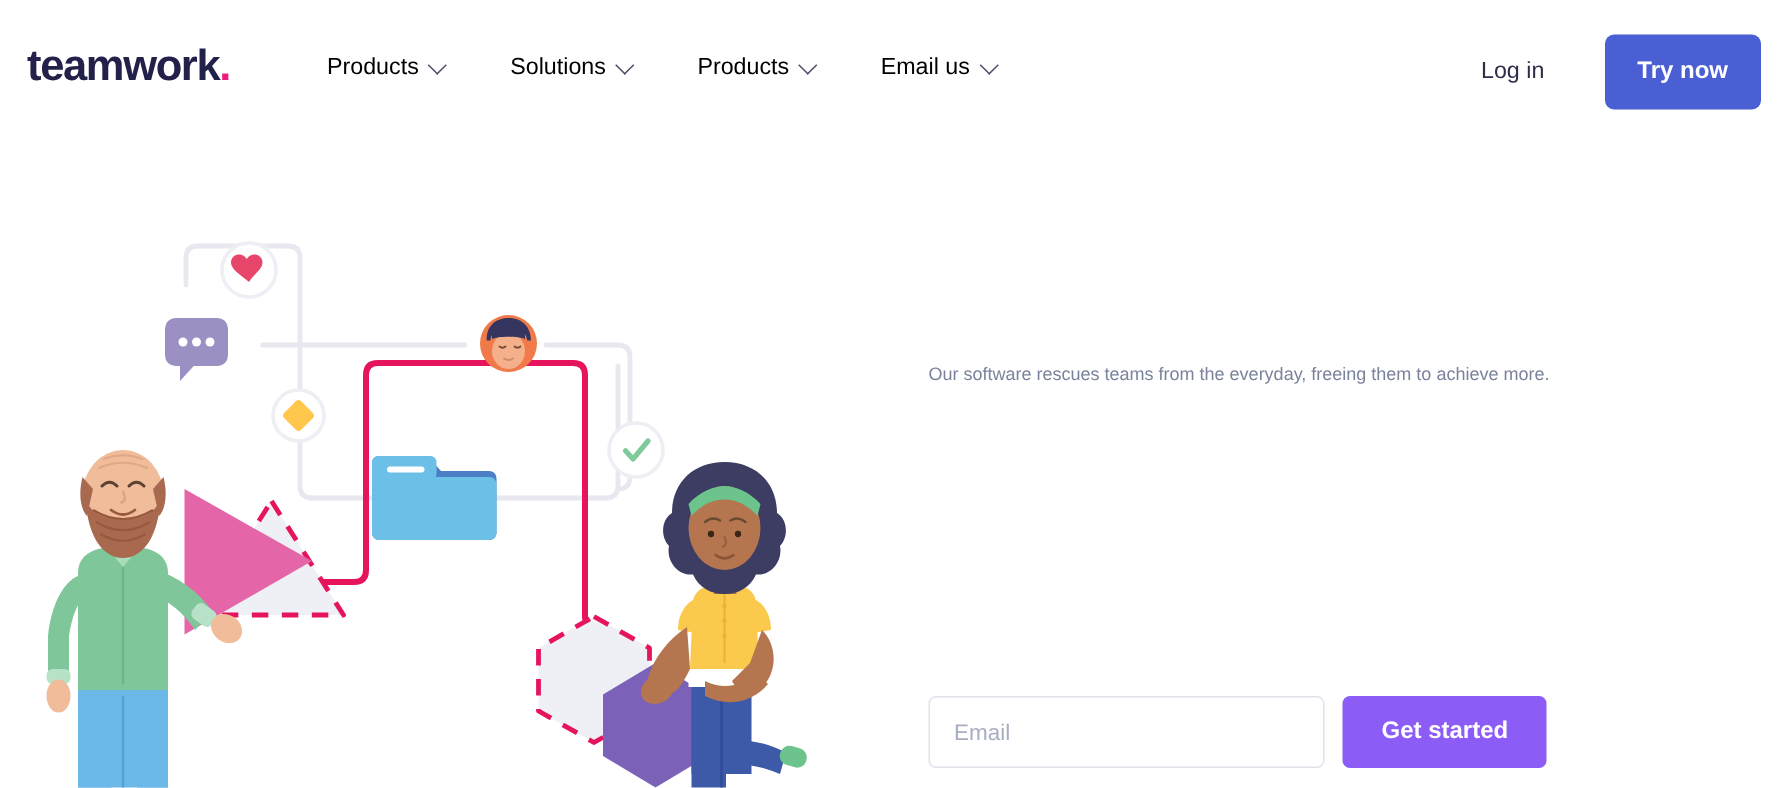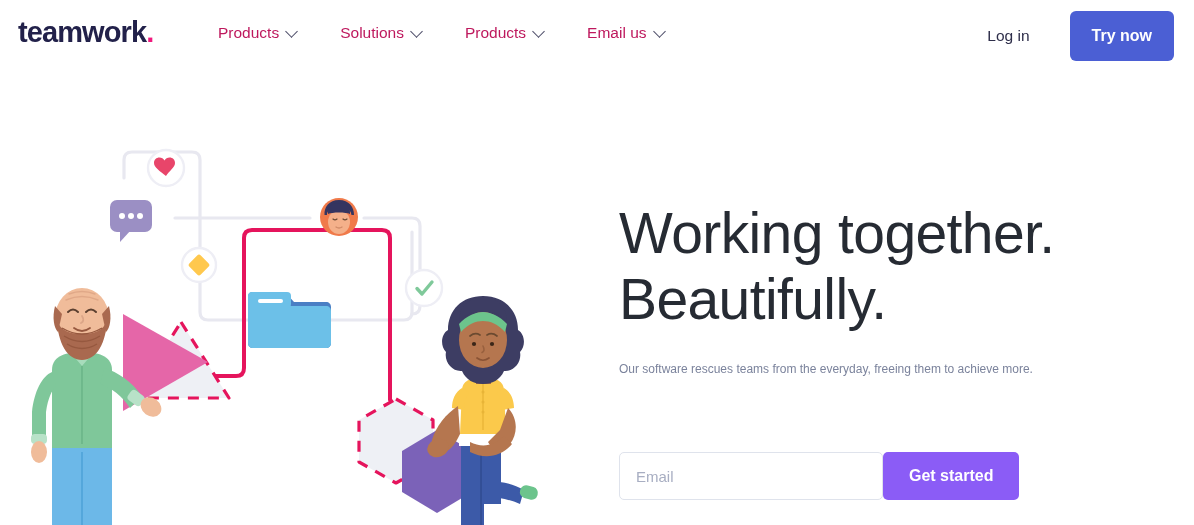--- a/index.html
+++ b/index.html
@@ -9,20 +9,21 @@
     overflow: hidden;
     background: #ffffff;
     font-family: "Liberation Sans", sans-serif;
   }
 
   .page {
     position: relative;
     width: 1194px;
     height: 442px;
     background: #ffffff;
+    margin-top: 12px;
   }
 
   
   .header {
     position: absolute;
     top: 0; left: 0;
     width: 1194px;
     height: 72px;
     display: flex;
     align-items: center;
@@ -48,21 +49,21 @@
     top: 20px;
     display: flex;
     align-items: center;
     gap: 42px;
   }
   .nav-item {
     display: flex;
     align-items: center;
     gap: 8px;
     font-size: 15.5px;
-    color: #be185d;
+    color: #000000;
     cursor: pointer;
     white-space: nowrap;
     line-height: 26px;
   }
   .chev {
     display: inline-block;
     width: 11px;
     height: 11px;
     position: relative;
     top: -2px;
@@ -127,20 +128,21 @@
     font-weight: 400;
     max-width: 480px;
   }
 
   .form-row {
     position: absolute;
     left: 619px;
     top: 452px;
     display: flex;
     align-items: flex-start;
+    gap: 12px;
   }
   .email-input {
     width: 264px;
     height: 48px;
     border: 1px solid #dfe3ec;
     border-radius: 5px;
     padding: 0 16px;
     font-size: 15px;
     color: #3a3a58;
     font-family: "Liberation Sans", sans-serif;
@@ -368,24 +370,20 @@
 
         <path d="M483 246 q2.5 5 -1 6.5" stroke="#99603e" stroke-width="1.6" fill="none" stroke-linecap="round"></path>
 
         <path d="M477 258 q6 4.5 12 0" stroke="#8a5335" stroke-width="1.7" fill="none" stroke-linecap="round"></path>
       </g>
 
     </svg>
   </div>
 
   <div class="hero-text">
-    <h1 class="headline">
-      <span>Working together.</span><br>
-      <span>Beautifully.</span>
-    </h1>
     <p class="subhead">Our software rescues teams from the everyday, freeing them to achieve more.</p>
   </div>
 
   <div class="form-row">
     <input class="email-input" type="email" placeholder="Email" style="">
     <button class="get-started-btn">Get started</button>
   </div>
 
 </div>
 

